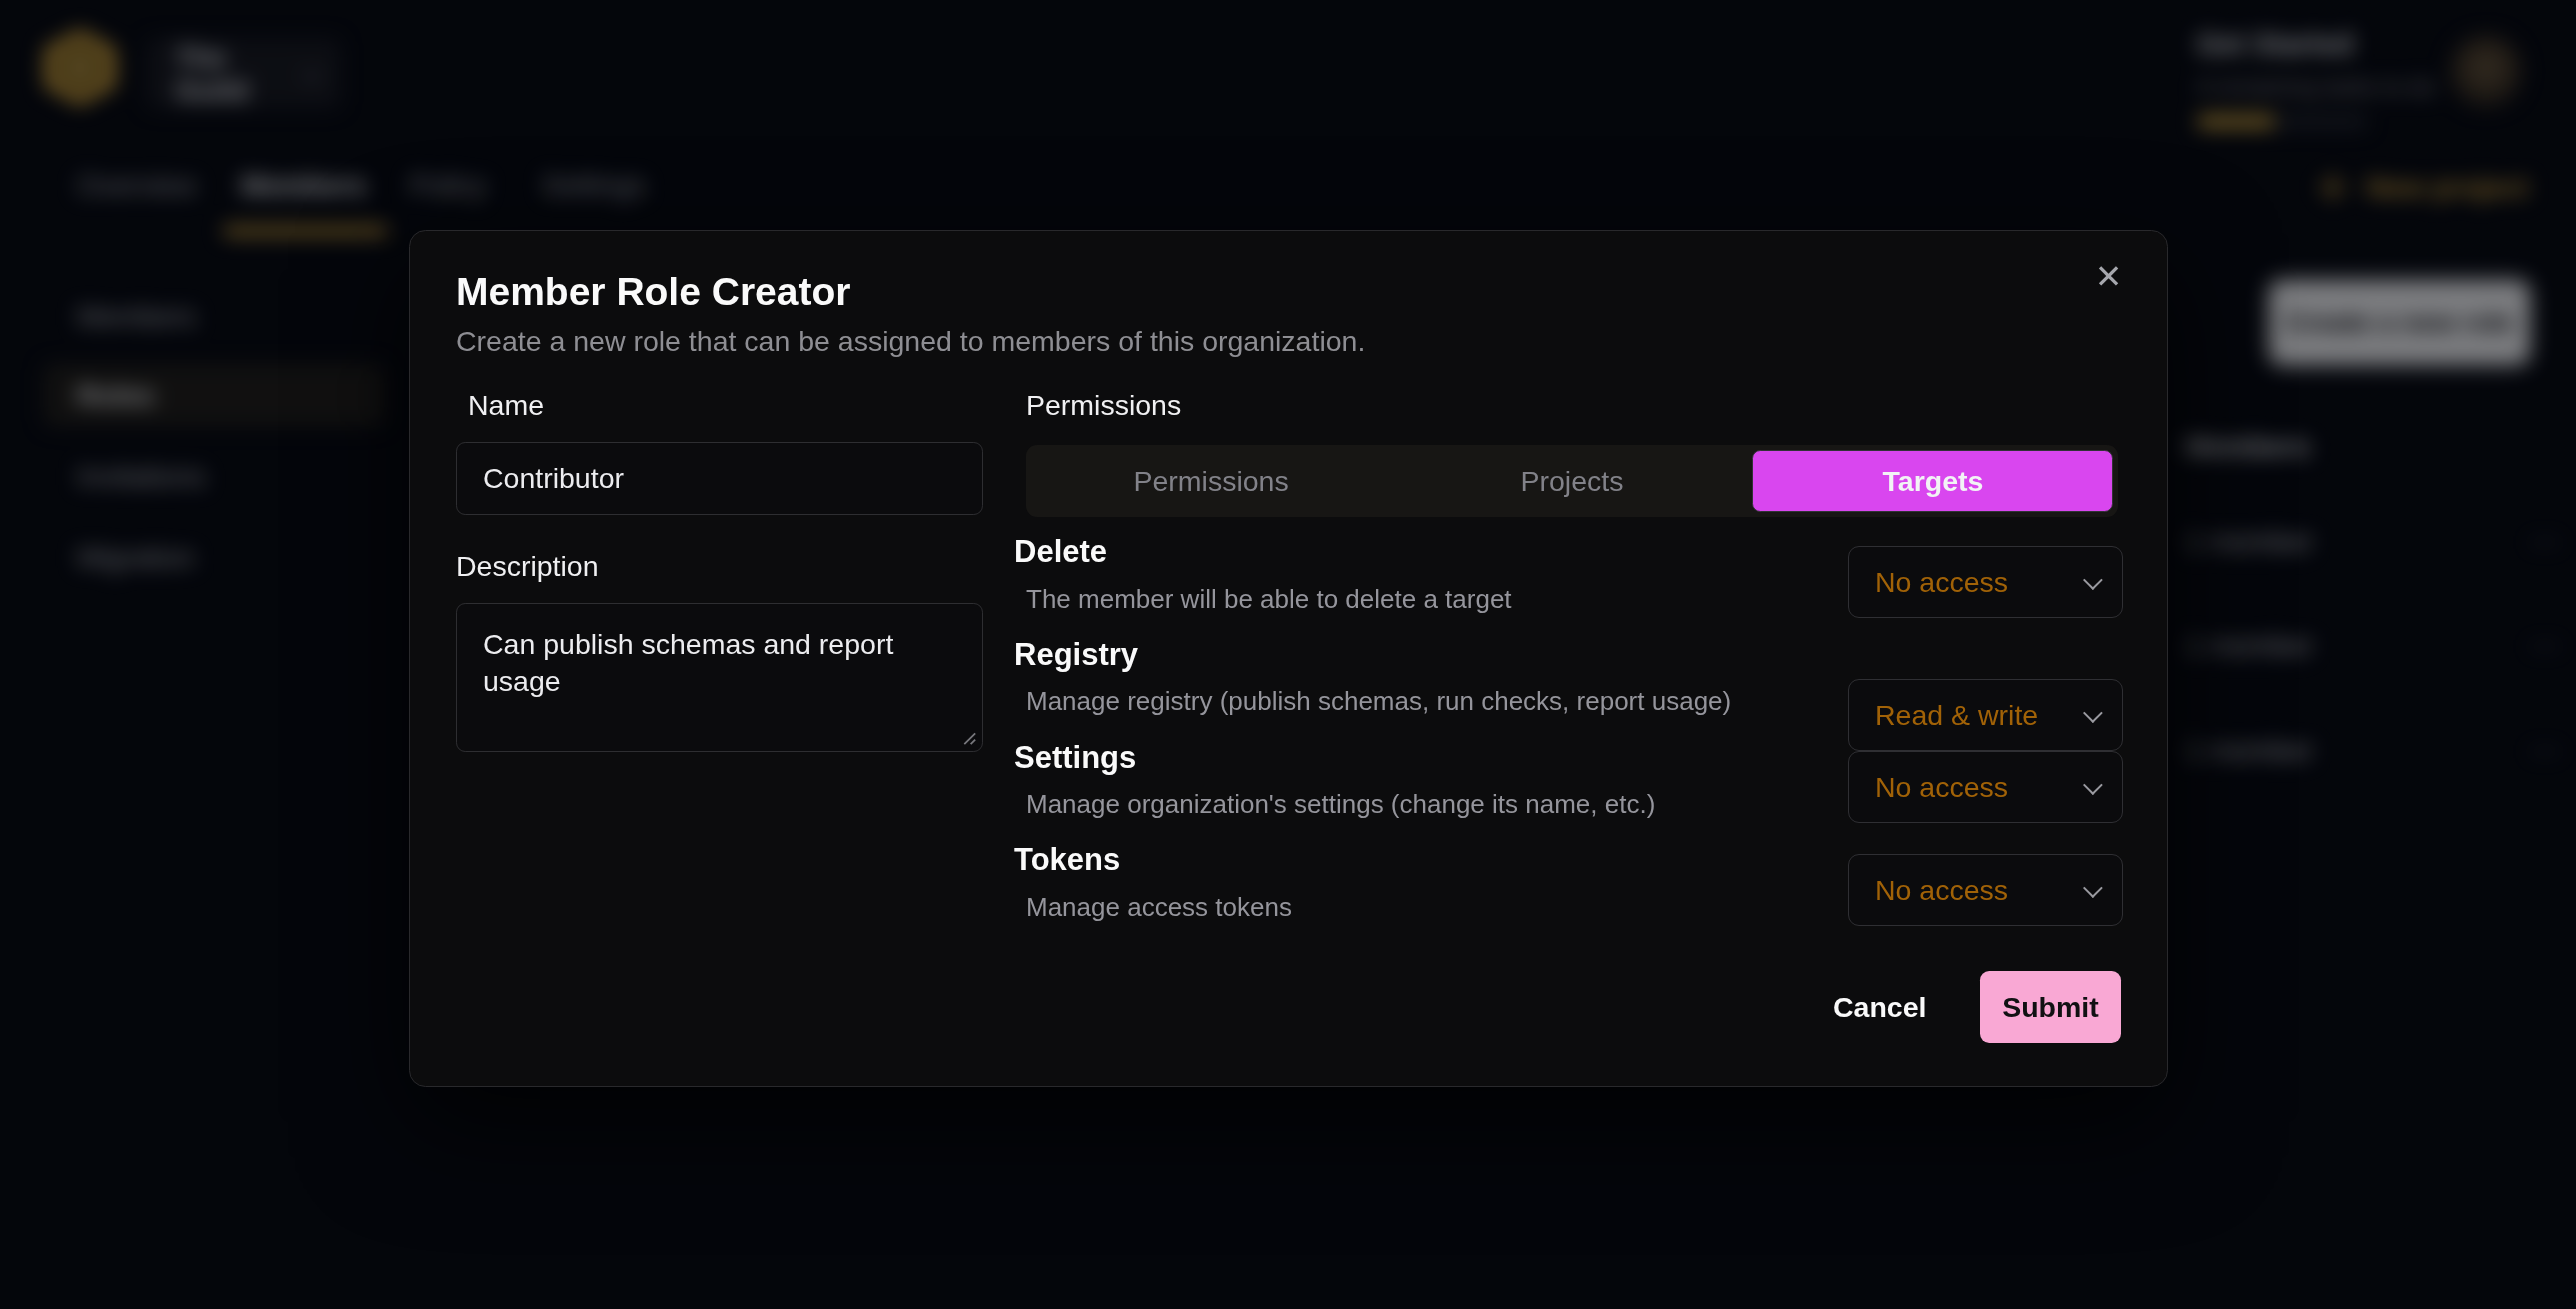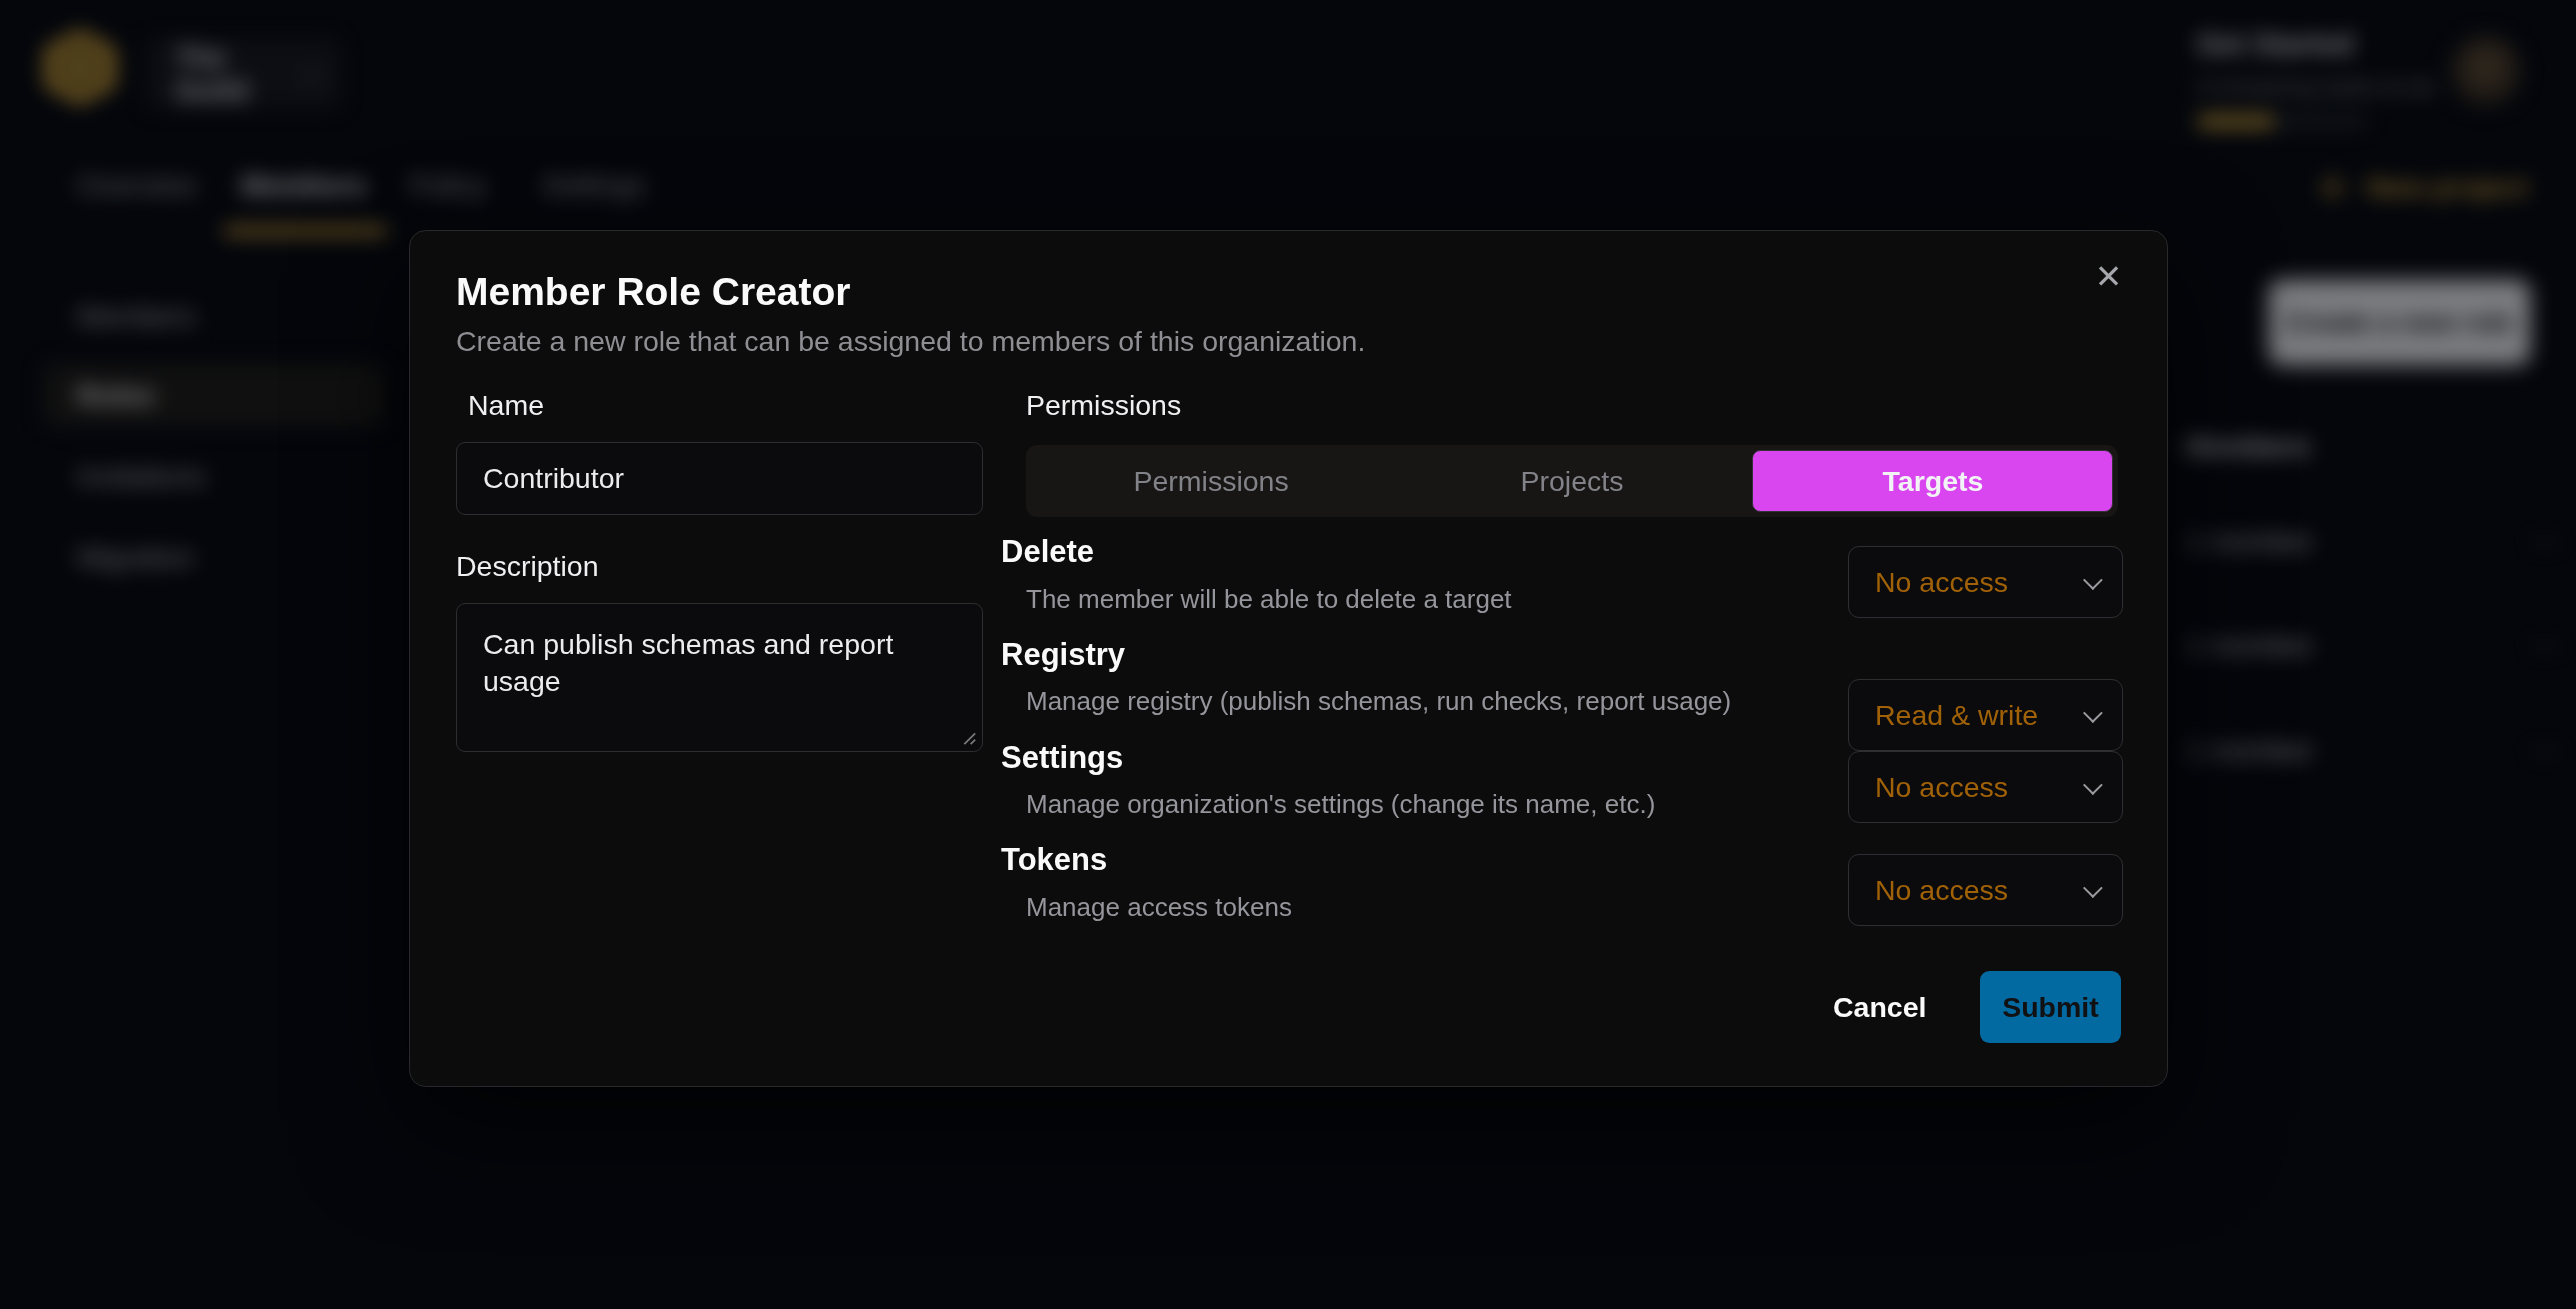--- a/index.html
+++ b/index.html
@@ -77,33 +77,33 @@
   .desc-box { position:absolute; left:46px; top:372px; width:527px; height:149px;
     background:#0b0b0d; border:0.9px solid #2e2e31; border-radius:9.2px;
     color:#ececef; font-size:28.5px; padding:22px 26px; line-height:1.3; }
   .resize-handle { position:absolute; right:5.5px; bottom:5.5px; }
 
   .tabctrl { position:absolute; left:616px; top:214px; width:1092px; height:72px;
     background:#171614; border-radius:11px; display:grid; grid-template-columns:1fr 1fr 1fr; padding:4.6px; }
   .seg { display:flex; align-items:center; justify-content:center; font-size:28.5px; color:#828289; border-radius:8.3px; }
   .seg.active { background:#d946ef; border:0.9px solid #323236; color:#f2f3f5; font-weight:600; }
 
-  .perm-head { position:absolute; left:591px; font-size:31px; font-weight:700; color:#fafafa;text-align:right; }
+  .perm-head { position:absolute; left:604px; font-size:31px; font-weight:700; color:#fafafa;text-align:right; }
   .perm-desc { position:absolute; left:616px; font-size:26px; color:#95959c; }
   .perm-select { position:absolute; left:1438px; width:275px; height:72px;
     background:#0b0b0d; border:0.9px solid #2f2f33; border-radius:11px;
     display:flex; align-items:center; justify-content:space-between; padding:0 24px 0 26px; }
   .perm-select .val { color:#a16207; font-size:28.5px; white-space:nowrap; }
   .perm-select .chev { border-color:#9a9aa0; }
 
   .btn-row { position:absolute; right:46px; bottom:43px; display:flex; align-items:center; gap:27.5px; }
   .btn-ghost { height:72px; padding:0 26px; display:flex; align-items:center; justify-content:center;
     color:#fafafa; font-size:28.5px; font-weight:600; border-radius:9.2px; }
   .btn-primary { height:72px; width:141px; display:flex; align-items:center; justify-content:center;
-    background:#0369a1; color:#111113; font-size:28.5px; font-weight:600; border-radius:9.2px; }
+    background:#f9a8d4; color:#111113; font-size:28.5px; font-weight:600; border-radius:9.2px; }
 </style>
 </head>
 <body>
 
 <div id="screen">
 
   <div class="bg-layer">
 
     <div class="logo-hex">
       <div class="inner"></div>

